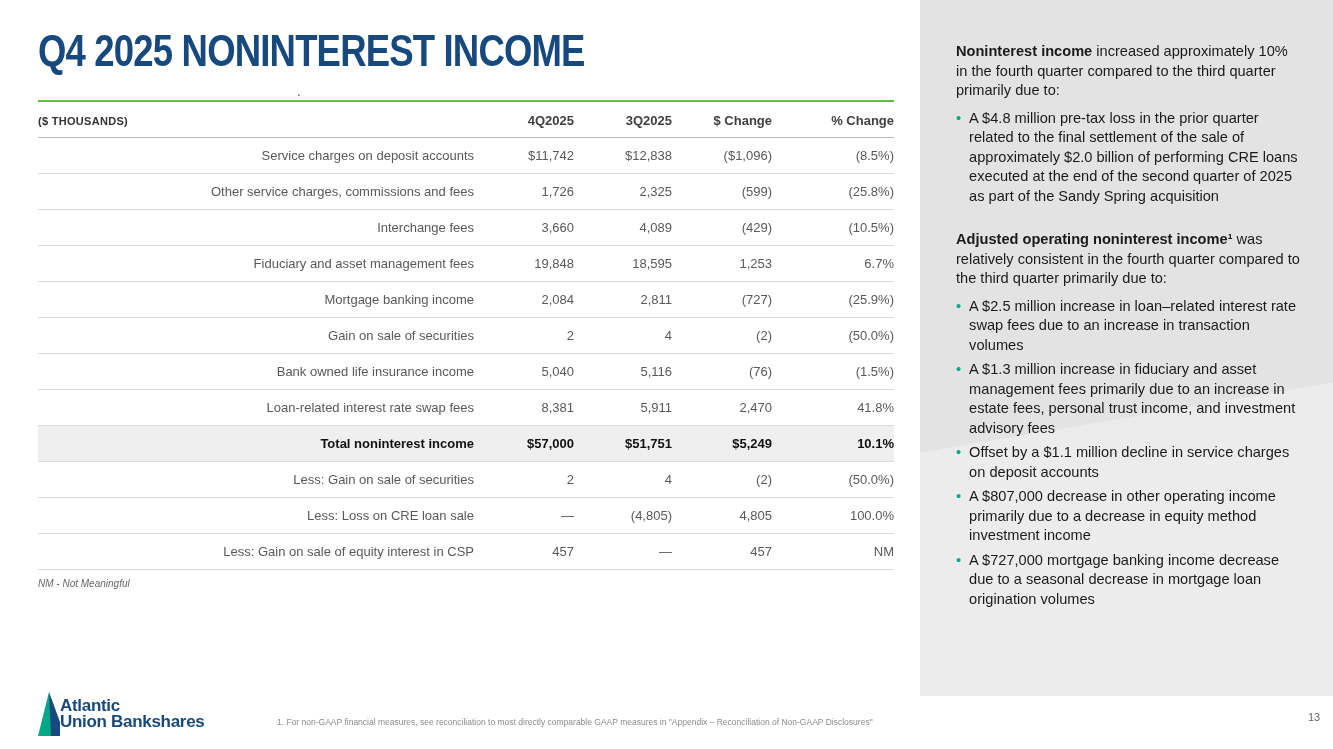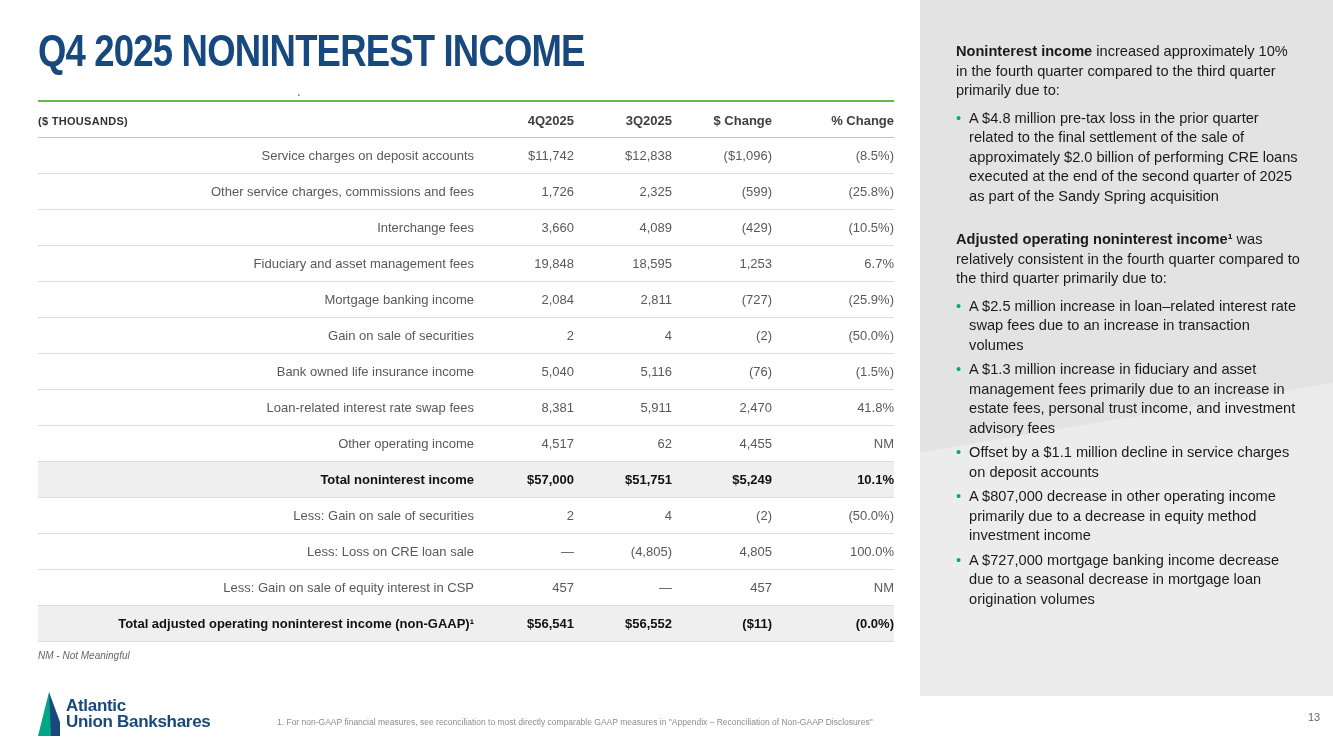--- a/index.html
+++ b/index.html
@@ -52,21 +52,21 @@
     color: #111111; font-weight: bold;
   }
   .nm-note {
     margin-top: 8px;
     font-size: 10px; font-style: italic; color: #666;
   }
 
   
   .logo {
     position: absolute; left: 38px; top: 692px;
-    display: flex; align-items: center; gap: 6px;
+    display: flex; align-items: center; 
   }
   .logo-text {
     color: var(--navy, #17497e);
     font-weight: bold; font-size: 17px; line-height: 16px;
     letter-spacing: -0.3px;
   }
   .bottom-note {
     position: absolute; left: 277px; top: 717px;
     font-size: 8.5px; color: #8c8c8c; white-space: nowrap;
   }
@@ -175,27 +175,20 @@
     <td>(76)</td>
     <td>(1.5%)</td>
   </tr>
           <tr>
     <td>Loan-related interest rate swap fees</td>
     <td>8,381</td>
     <td>5,911</td>
     <td>2,470</td>
     <td>41.8%</td>
   </tr>
-          <tr>
-    <td>Other operating income</td>
-    <td>4,517</td>
-    <td>62</td>
-    <td>4,455</td>
-    <td>NM</td>
-  </tr>
           <tr class="total-row">
     <td>Total noninterest income</td>
     <td>$57,000</td>
     <td>$51,751</td>
     <td>$5,249</td>
     <td>10.1%</td>
   </tr>
           <tr>
     <td>Less: Gain on sale of securities</td>
     <td>2</td>
@@ -209,27 +202,20 @@
     <td>(4,805)</td>
     <td>4,805</td>
     <td>100.0%</td>
   </tr>
           <tr>
     <td>Less: Gain on sale of equity interest in CSP</td>
     <td>457</td>
     <td>—</td>
     <td>457</td>
     <td>NM</td>
-  </tr>
-          <tr class="total-row">
-    <td>Total adjusted operating noninterest income (non-GAAP)¹</td>
-    <td>$56,541</td>
-    <td>$56,552</td>
-    <td>($11)</td>
-    <td>(0.0%)</td>
   </tr>
         </tbody>
     </table>
 
     <div class="nm-note">NM - Not Meaningful</div>
   </div>
 
   <aside class="sidebar">
     <div class="sidebar-content">
       <section>

